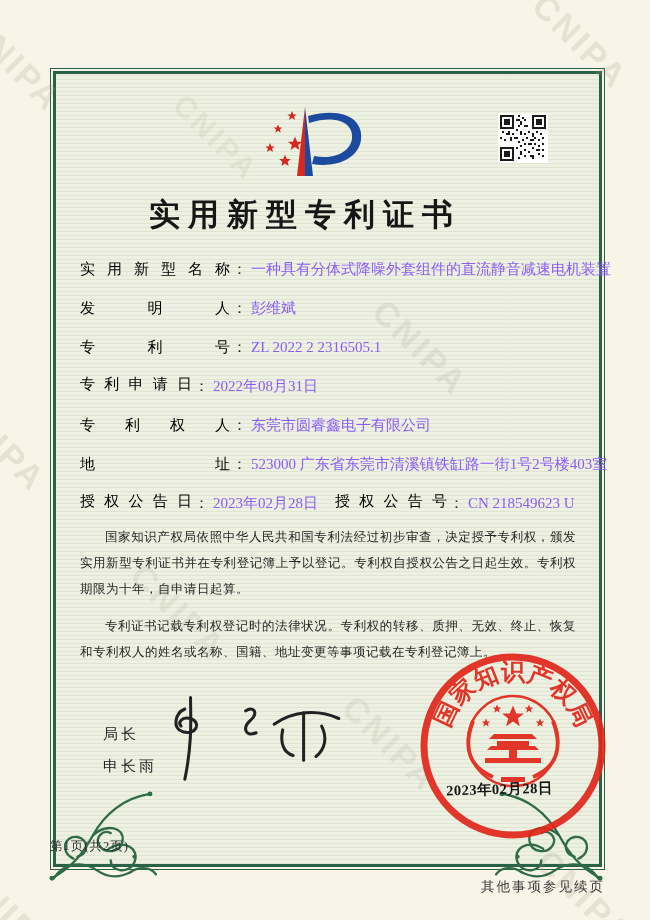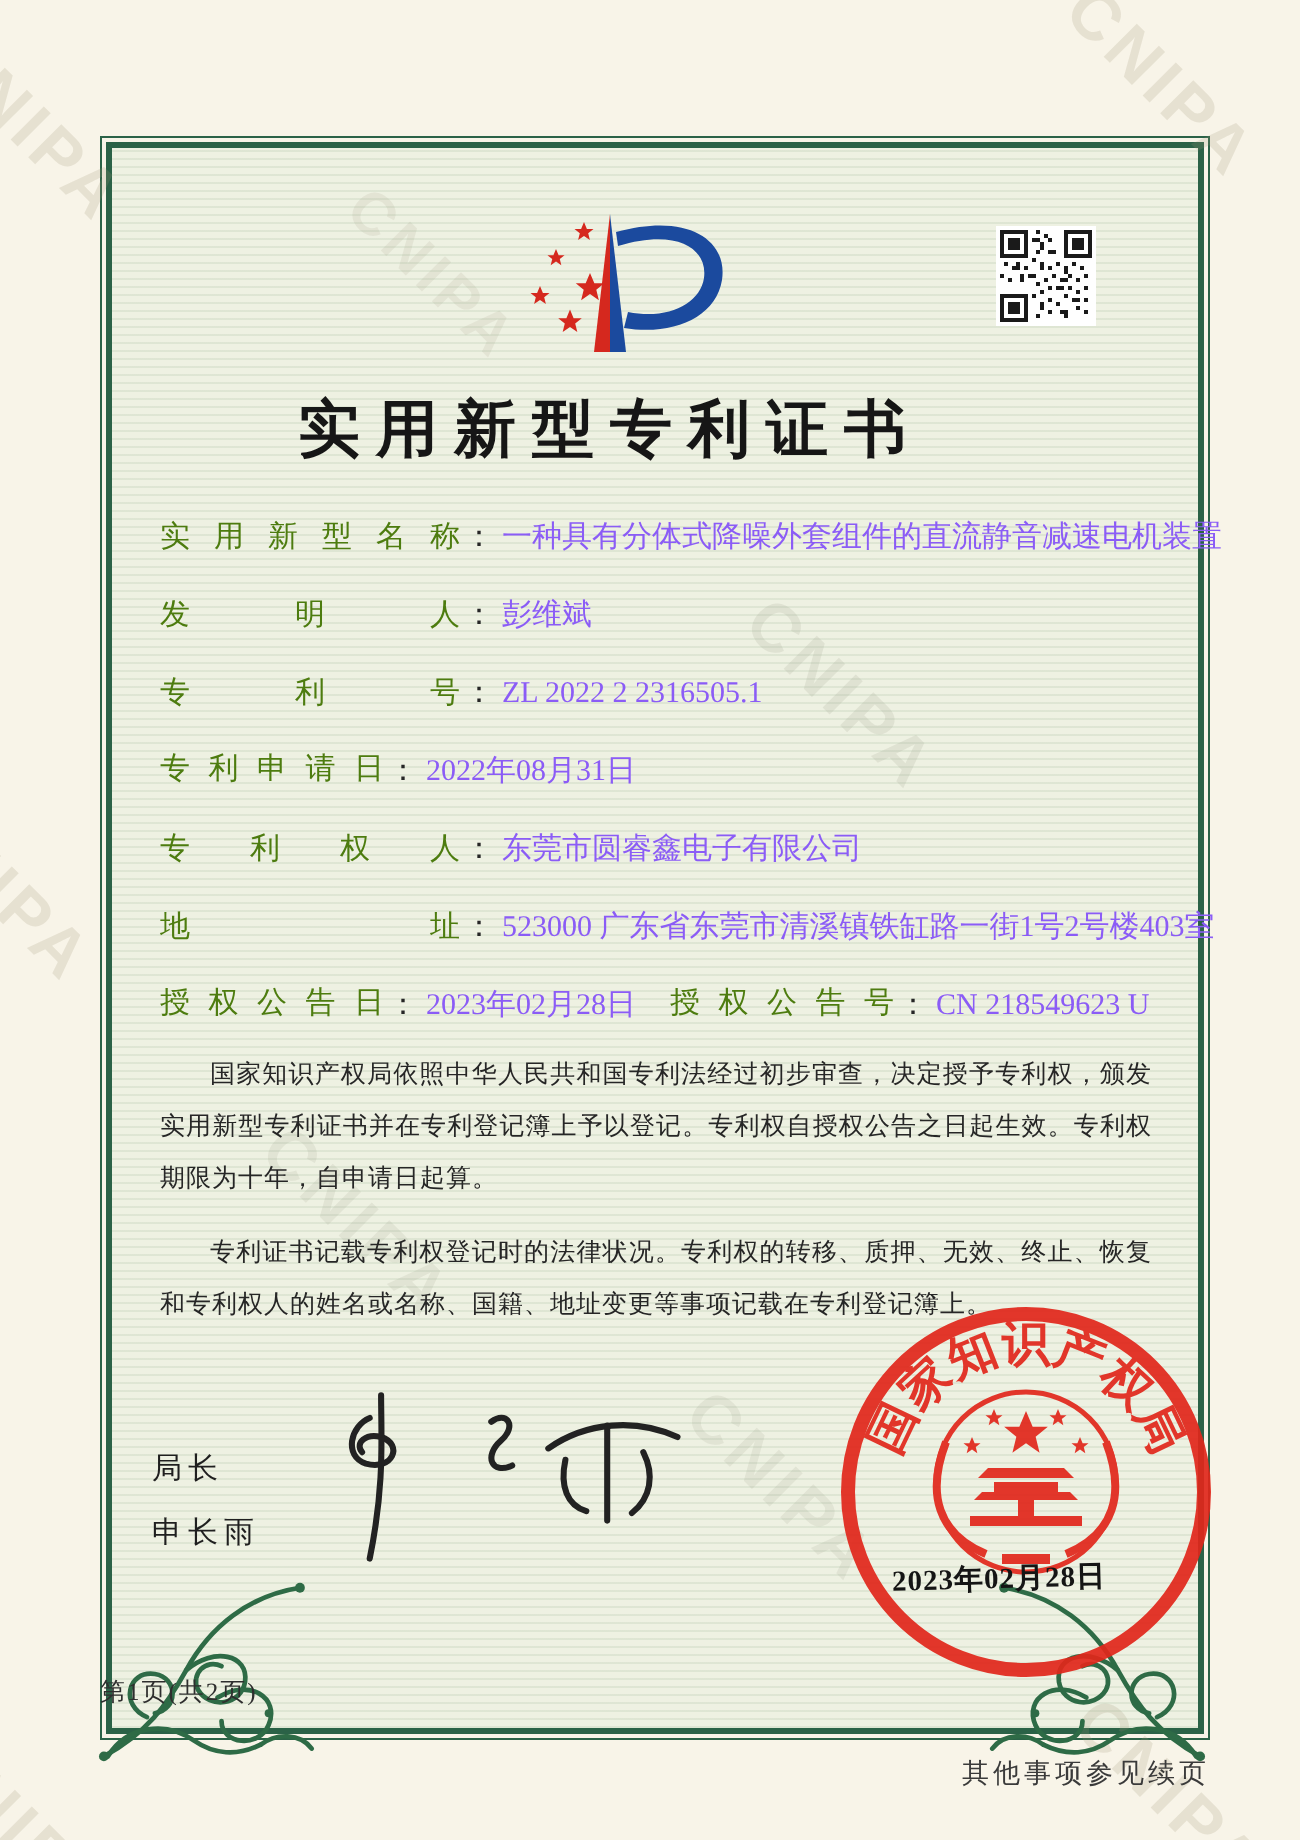--- a/index.html
+++ b/index.html
@@ -30,34 +30,34 @@
   }
   .cert-no{position:absolute;left:82px;top:100px;z-index:3;font-size:14px;letter-spacing:1px;color:#333;}
   .logo{position:absolute;left:258px;top:104px;z-index:3;}
   .qr{position:absolute;left:498px;top:113px;z-index:3;}
   .title{
     position:absolute;left:0;top:194px;width:610px;z-index:3;
     text-align:center;font-size:31px;font-weight:700;letter-spacing:8px;color:#161616;
   }
   .fields{position:absolute;left:80px;top:258px;width:500px;z-index:3;font-size:15px;}
   .frow{position:relative;margin-bottom:17px;line-height:22px;white-space:nowrap;}
-  .lbl{display:inline-block;text-align:justify;text-align-last:justify;vertical-align:top;color:#4d7c0f;}
+  .lbl{display:inline-block;text-align:justify;text-align-last:justify;vertical-align:top;color:#000000;}
   .w6{width:150px;}
   .w5{width:112px;font-family:Liberation Mono, monospace;}
   .colon{display:inline-block;margin:0 4px 0 2px;vertical-align:top;}
   .val{font-size:15px;color:#8b5cf6;vertical-align:top;display:inline-block;line-height:22px;}
   .grp2{position:absolute;left:255px;top:0;}
   .body-text{
     position:absolute;left:80px;top:524px;width:496px;z-index:3;
     font-size:12.5px;letter-spacing:0.5px;line-height:26px;color:#262626;
     text-align:justify;
   }
   .body-text p{margin:0 0 11px 0;text-indent:2em;}
   .sig-title,.sig-name{
-    position:absolute;left:76px;z-index:3;
+    position:absolute;left:103px;z-index:3;
     font-family:"Liberation Sans","DejaVu Sans",sans-serif;
     font-size:15px;letter-spacing:3px;color:#1f1f1f;
   }
   .sig-title{top:725px;}
   .sig-name{top:757px;text-align:center;}
   .sig-hand{position:absolute;left:158px;top:690px;z-index:3;}
   .flourish{position:absolute;z-index:3;}
   .fl-left{left:40px;top:788px;}
   .fl-right{left:494px;top:788px;transform:scaleX(-1);}
   .seal{position:absolute;left:416px;top:649px;z-index:4;}

